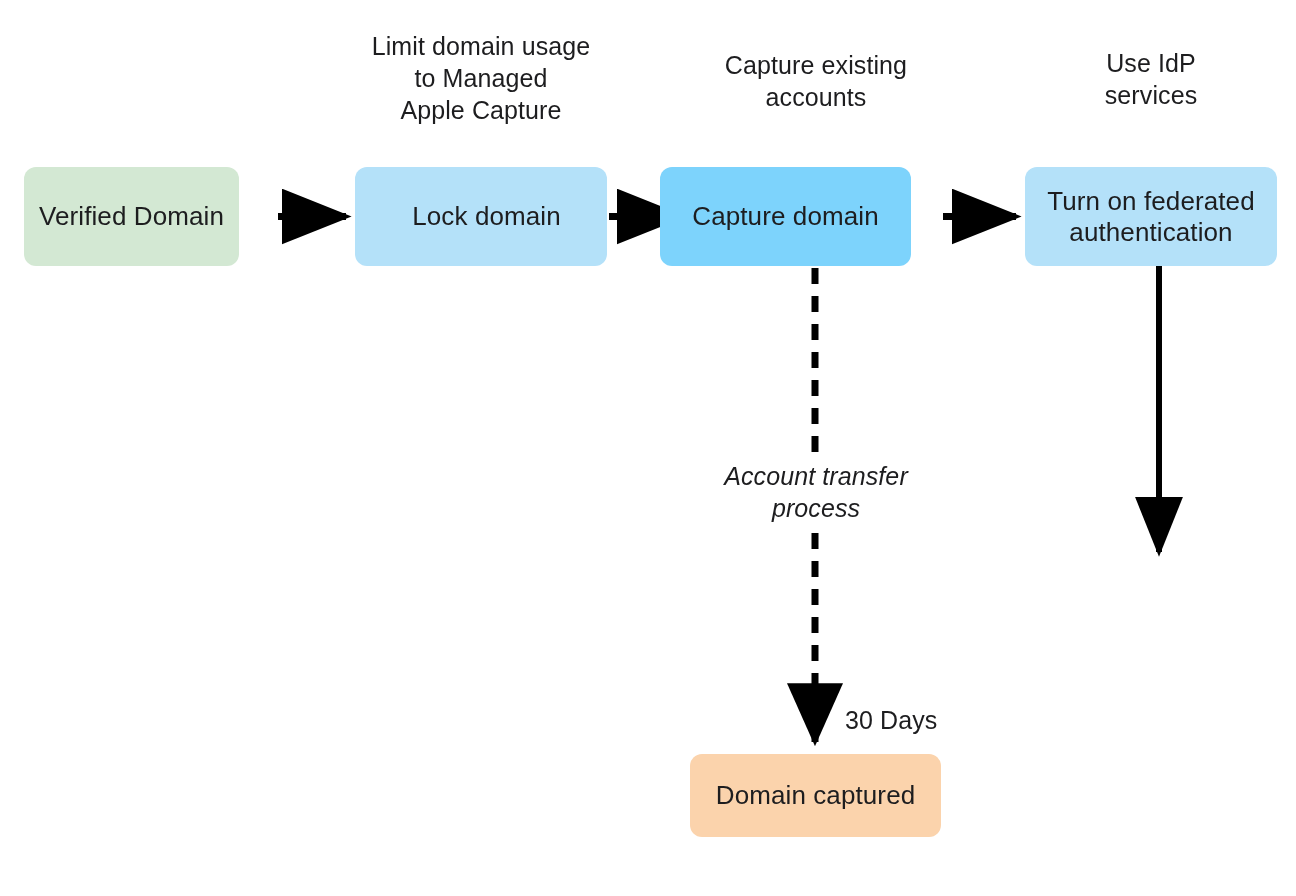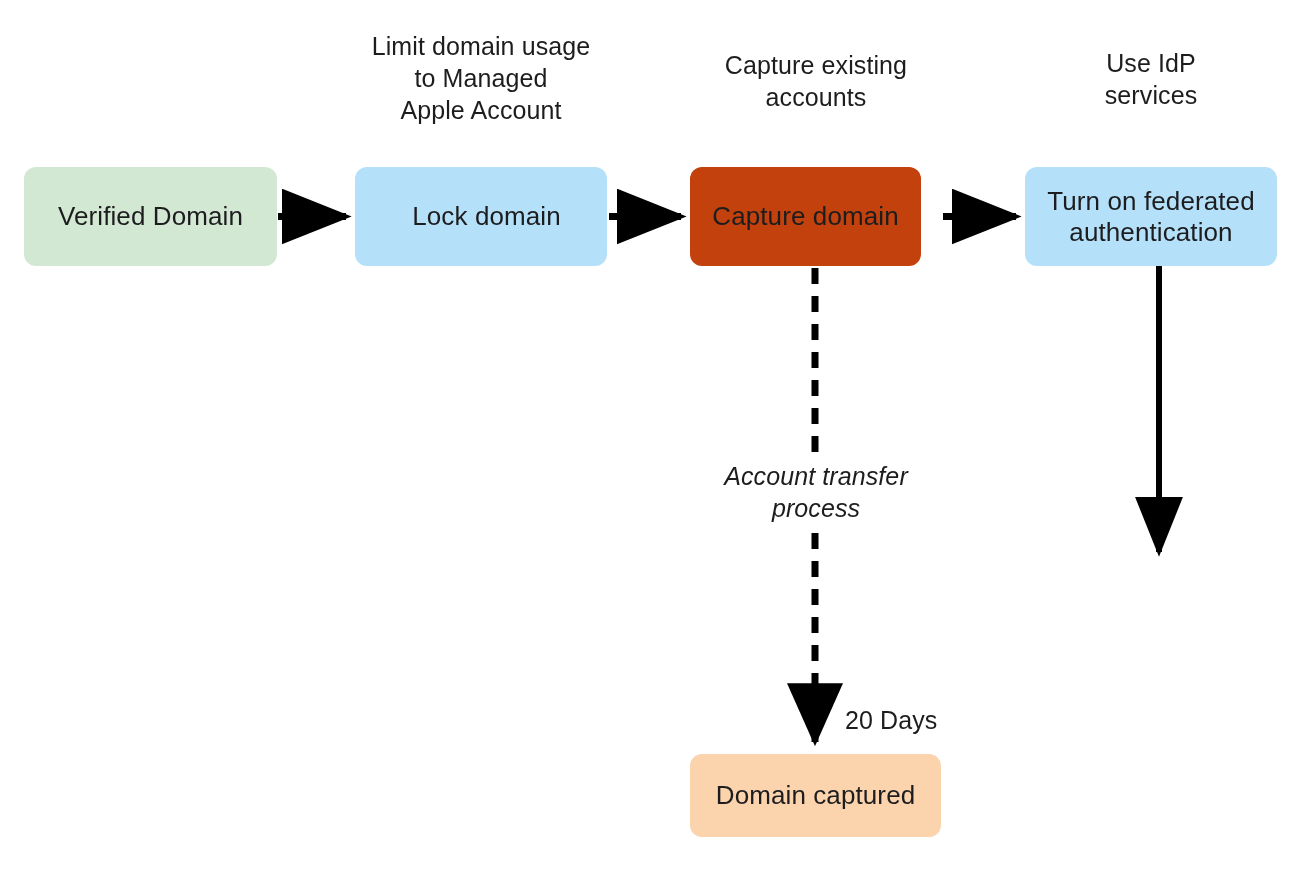--- a/index.html
+++ b/index.html
@@ -31,31 +31,31 @@
     text-align: center;
     border-radius: 12px;
     font-size: 26px;
     line-height: 1.18;
     letter-spacing: 0.1px;
     color: #1d1d1f;
     padding: 6px 10px;
     white-space: pre-line;
   }
   .node-verified-domain {
-    left: 24px;  top: 167px;  width: 253px;  height: 99px;
+    left: 24px;  top: 167px;  width: 215px;  height: 99px;
     background: #d3e8d3;
   }
   .node-lock-domain {
     left: 355px; top: 167px;  width: 252px;  height: 99px;
     background: #b4e1f9;
     padding-left: 21px;
   }
   .node-capture-domain {
-    left: 690px; top: 167px;  width: 231px;  height: 99px;
-    background: #c2410c;
+    left: 660px; top: 167px;  width: 251px;  height: 99px;
+    background: #7dd3fc;
   }
   .node-federated-auth {
     left: 1025px; top: 167px; width: 252px;  height: 99px;
     background: #b4e1f9;
   }
   .node-directory-sync {
     left: 1025px; top: 561px; width: 252px;  height: 100px;
     background: #b4e1f9;
   }
   .node-domain-captured {
@@ -133,30 +133,30 @@
 
     <line x1="1159" y1="266" x2="1159" y2="552" stroke="#000000" stroke-width="6" marker-end="url(#arrowhead-down)"></line>
 
     <line x1="815" y1="268" x2="815" y2="459" stroke="#000000" stroke-width="7" stroke-dasharray="16 12"></line>
 
     <line x1="815" y1="533" x2="815" y2="742" stroke="#000000" stroke-width="7" stroke-dasharray="16 12" marker-end="url(#arrowhead-dash)"></line>
   </svg>
 
   <div class="caption caption-lock">Limit domain usage
 to Managed
-Apple Account</div>
+Apple Capture</div>
   <div class="caption caption-capture">Capture existing
 accounts</div>
   <div class="caption caption-idp">Use IdP
 services</div>
 
   <div class="node node-verified-domain">Verified Domain</div>
   <div class="node node-lock-domain">Lock domain</div>
   <div class="node node-capture-domain">Capture domain</div>
   <div class="node node-federated-auth">Turn on federated
 authentication</div>
   <div class="node node-domain-captured">Domain captured</div>
 
   <div class="edge-label edge-label-transfer">Account transfer
 process</div>
-  <div class="edge-label edge-label-30days">20 Days</div>
+  <div class="edge-label edge-label-30days">30 Days</div>
 
 </div>
 
 </body></html>

